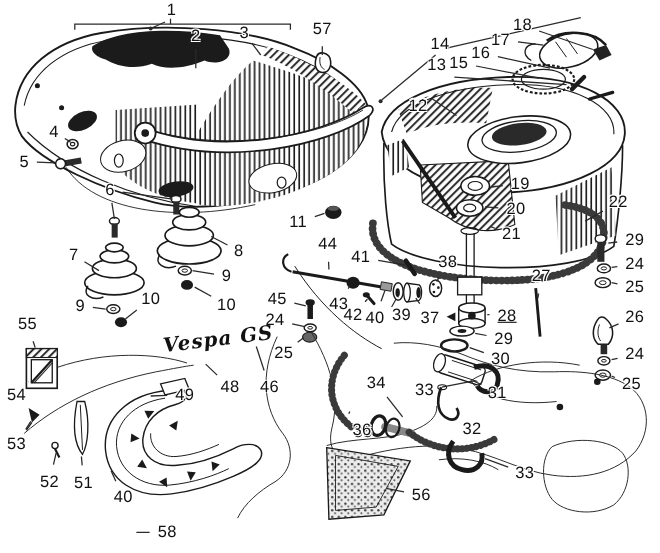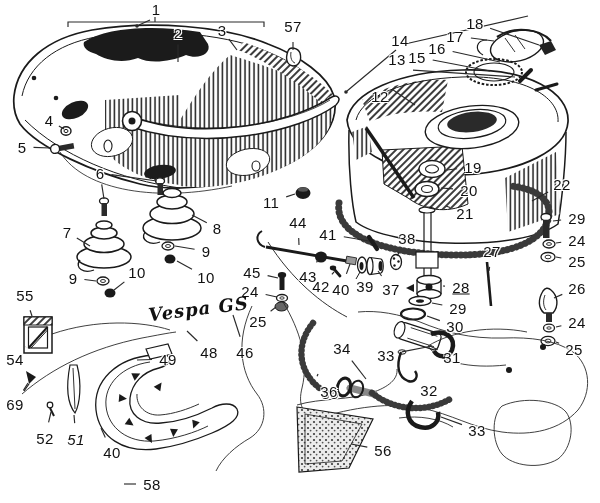--- a/index.html
+++ b/index.html
@@ -399,23 +399,23 @@
       <div class="callout" style="left: 321px; top: 286px;">42</div>
       <div class="callout" style="left: 308px; top: 276px;">43</div>
       <div class="callout" style="left: 298px; top: 222px;">44</div>
       <div class="callout" style="left: 252px; top: 272px;">45</div>
       <div class="callout" style="left: 250px; top: 291px;">24</div>
       <div class="callout" style="left: 258px; top: 321px;">25</div>
       <div class="callout" style="left: 245px; top: 352px;">46</div>
       <div class="callout" style="left: 209px; top: 352px;">48</div>
       <div class="callout" style="left: 168px; top: 359px;">49</div>
       <div class="callout" style="left: 112px; top: 452px;">40</div>
-      <div class="callout" style="left: 76px; top: 439px; font-style: italic;">51</div>
+      <div class="callout" style="left: 76px; top: 439px;">51</div>
       <div class="callout" style="left: 45px; top: 438px;">52</div>
-      <div class="callout" style="left: 15px; top: 404px;">69</div>
+      <div class="callout" style="left: 15px; top: 404px;">53</div>
       <div class="callout" style="left: 15px; top: 359px;">54</div>
       <div class="callout" style="left: 25px; top: 295px;">55</div>
       <div class="callout" style="left: 383px; top: 450px;">56</div>
       <div class="callout" style="left: 152px; top: 484px;">58</div>
     </div>
 
   <div class="badge-script">Vespa GS</div>
 
 
 </div>

